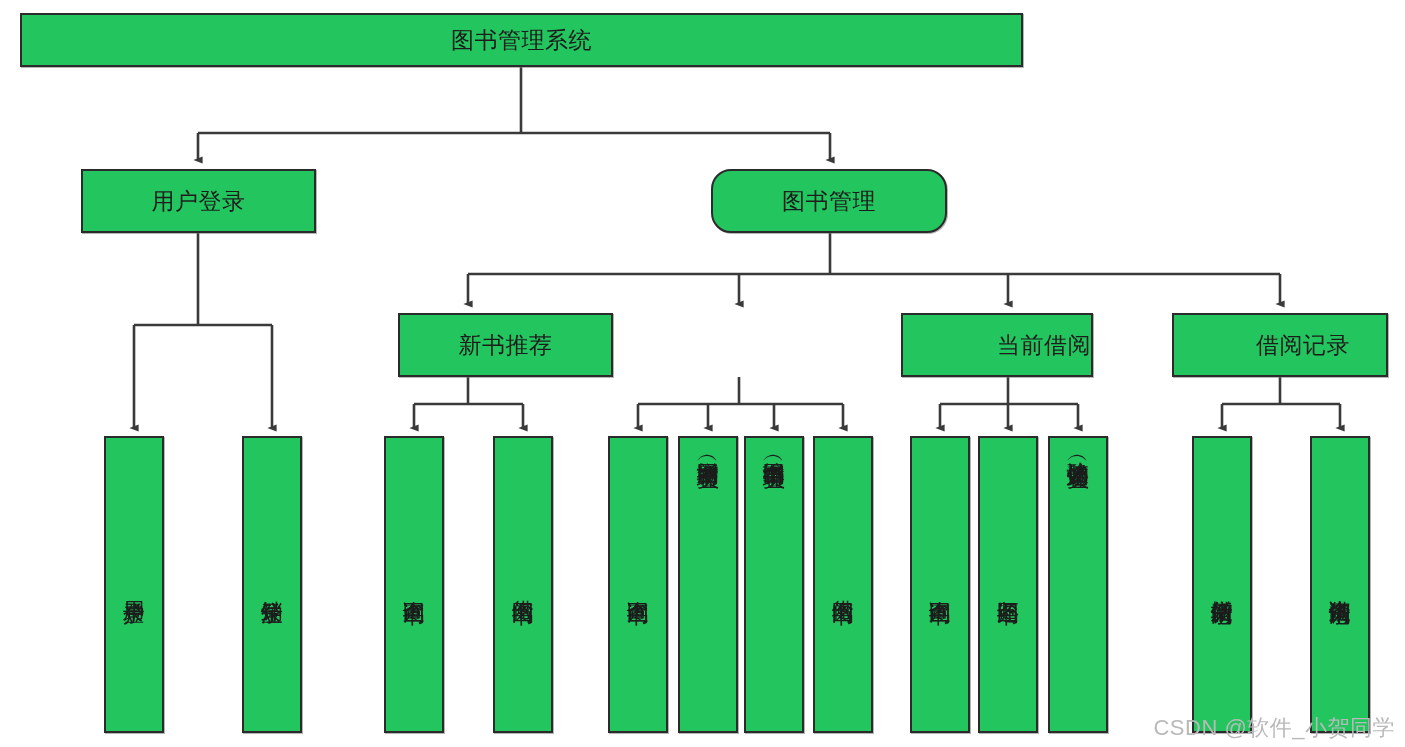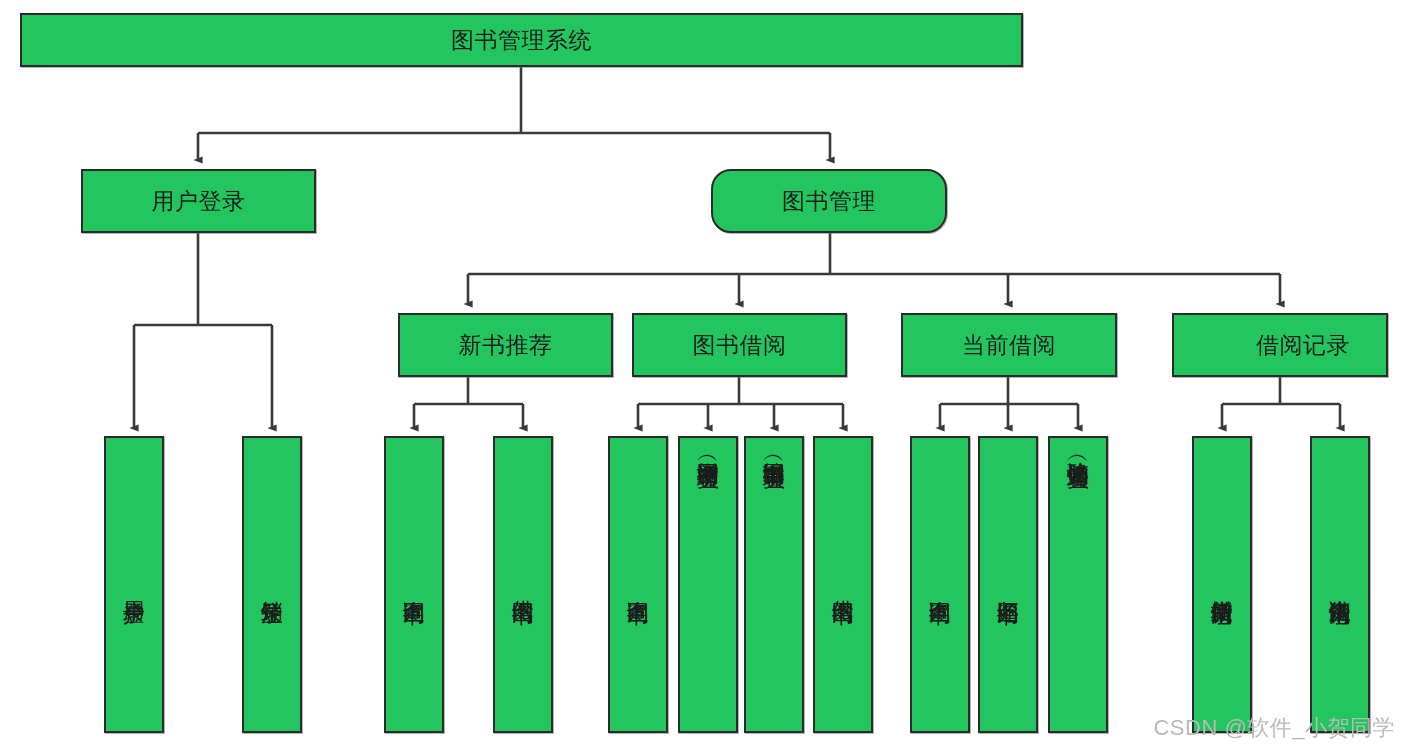--- a/index.html
+++ b/index.html
@@ -134,24 +134,21 @@
   <div class="node-box" style="left:81px; top:169px; width:235px; height:64px;">
     <span class="node-label-h">用户登录</span>
   </div>
   <div class="node-box" style="left:711px; top:169px; width:236px; height:64px;border-radius:20px;">
     <span class="node-label-h">图书管理</span>
   </div>
 
   <div class="node-box" style="left:362px; top:313px; width:215px; height:64px;margin-left:36px;">
     <span class="node-label-h">新书推荐</span>
   </div>
-  <div class="node-box" style="left:632px; top:313px; width:215px; height:64px;">
-    <span class="node-label-h">图书借阅</span>
-  </div>
-  <div class="node-box" style="left:901px; top:313px; width:216px; height:64px;">
+  <div class="node-box" style="left:901px; top:313px; width:192px; height:64px;justify-content:flex-end;">
     <span class="node-label-h">当前借阅</span>
   </div>
   <div class="node-box" style="left:1172px; top:313px; width:216px; height:64px;padding-left:46px;">
     <span class="node-label-h">借阅记录</span>
   </div>
 
   <div class="node-box leaf-box leaf-mid" style="left:104px; top:436px; width:60px; height:297px;">
     <span class="node-label-v">用户登录</span>
   </div>
   <div class="node-box leaf-box leaf-mid" style="left:242px; top:436px; width:60px; height:297px;">

